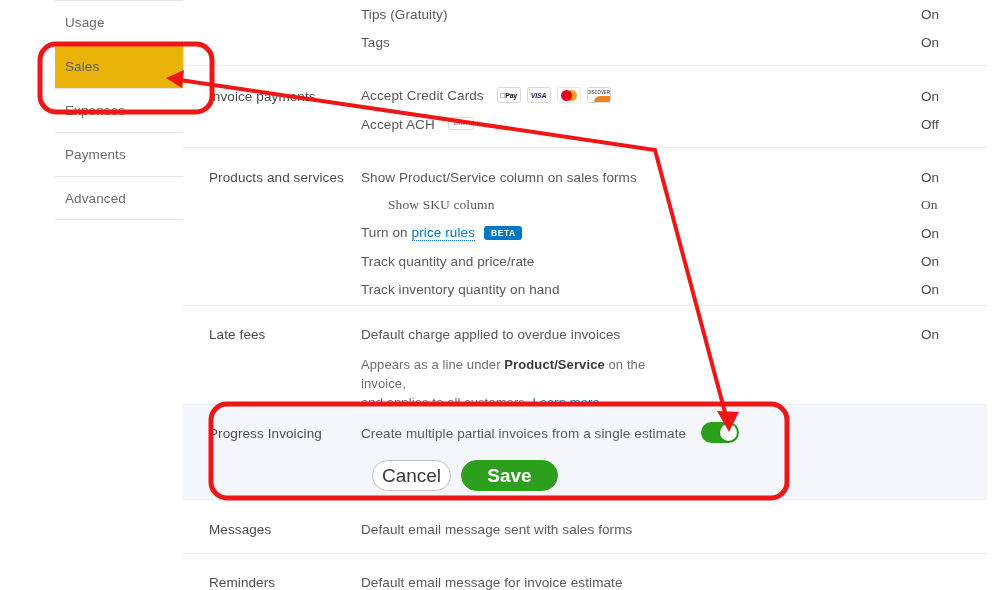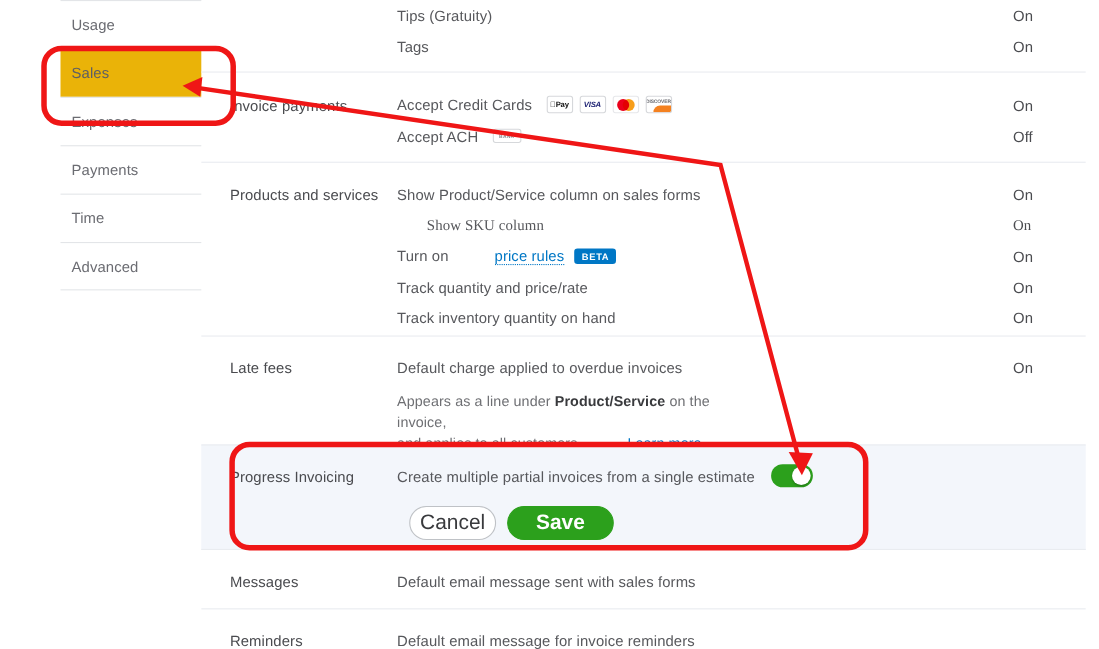--- a/index.html
+++ b/index.html
@@ -59,21 +59,21 @@
     width:92px;flex:none;
     font-size:13.5px;color:#4a4b4f;
     text-align:left;
     padding-left:26px;box-sizing:border-box;
   }
   .indent{padding-left:27px;}
   .sub{
     font-size:13px;color:#6e6f73;line-height:19px;
   }
   .sub b{color:#393a3d;font-weight:bold;}
-  .link{color:#0077c5;text-decoration:none;margin-left:38px;}
+  .link{color:#0077c5;text-decoration:none;}
   .link.dotted{border-bottom:1px dotted #0077c5;}
 
   
   .cards{display:inline-flex;align-items:center;gap:6px;vertical-align:middle;margin-left:9px;position:relative;top:-1px;}
   .card{
     width:24px;height:16px;border-radius:2.5px;border:1px solid #d6d8db;
     background:#fff;display:inline-flex;align-items:center;justify-content:center;
     font-size:6px;font-weight:bold;box-sizing:border-box;overflow:hidden;
   }
   .card.apay{background:#fff;color:#111;font-size:7px;letter-spacing:-.2px;}
@@ -134,23 +134,20 @@
       <span>Usage</span>
     </div>
     <div class="nav-item active">
       <span>Sales</span>
     </div>
     <div class="nav-item">
       <span>Expenses</span>
     </div>
     <div class="nav-item">
       <span>Payments</span>
-    </div>
-    <div class="nav-item">
-      <span>Time</span>
     </div>
     <div class="nav-item last">
       <span>Advanced</span>
     </div>
   </div>
   <div id="sidebar-divider"></div>
 
   <div id="main">
 
     <div class="sec" style="padding-top:0;height:65px;">
@@ -260,21 +257,21 @@
       <div class="row" style="height:28px;align-items:center;">
         <div class="cat">Messages</div>
         <div class="desc">Default email message sent with sales forms</div>
         <div class="state"></div>
       </div>
     </div>
 
     <div class="sec div-top" style="position:absolute;left:0;top:553px;width:804px;height:37px;padding-top:14px;box-sizing:border-box;">
       <div class="row" style="height:28px;align-items:center;">
         <div class="cat">Reminders</div>
-        <div class="desc">Default email message for invoice reminders</div>
+        <div class="desc">Default email message for invoice estimate</div>
         <div class="state"></div>
       </div>
     </div>
 
   </div>
 
   <svg id="annot" viewBox="0 0 999 590" xmlns="http://www.w3.org/2000/svg">
 
     <rect x="40" y="44" width="172" height="68" rx="16" ry="16" fill="none" stroke="#ef1616" stroke-width="5"></rect>
 

